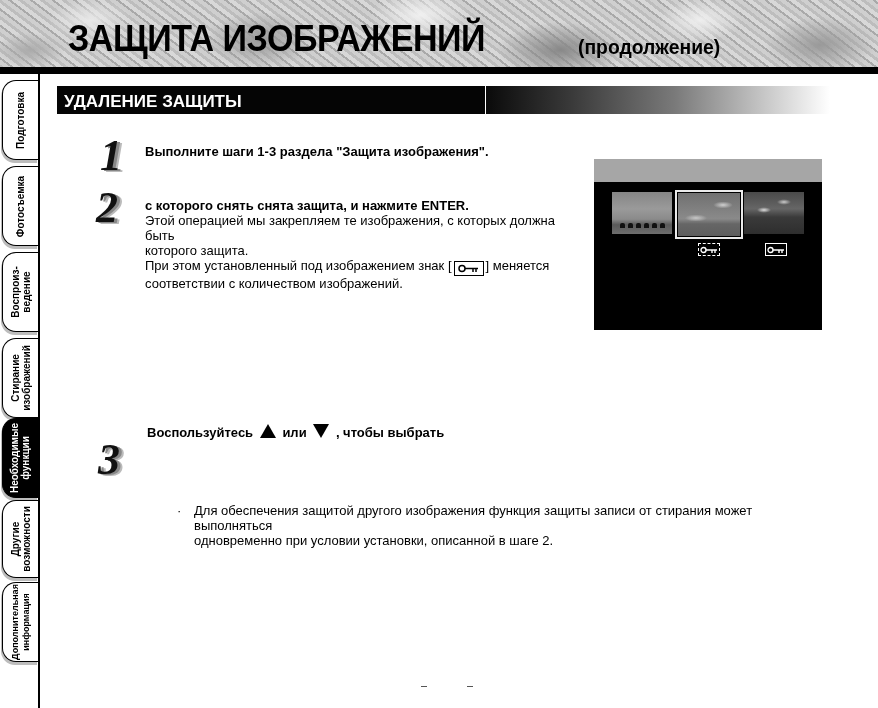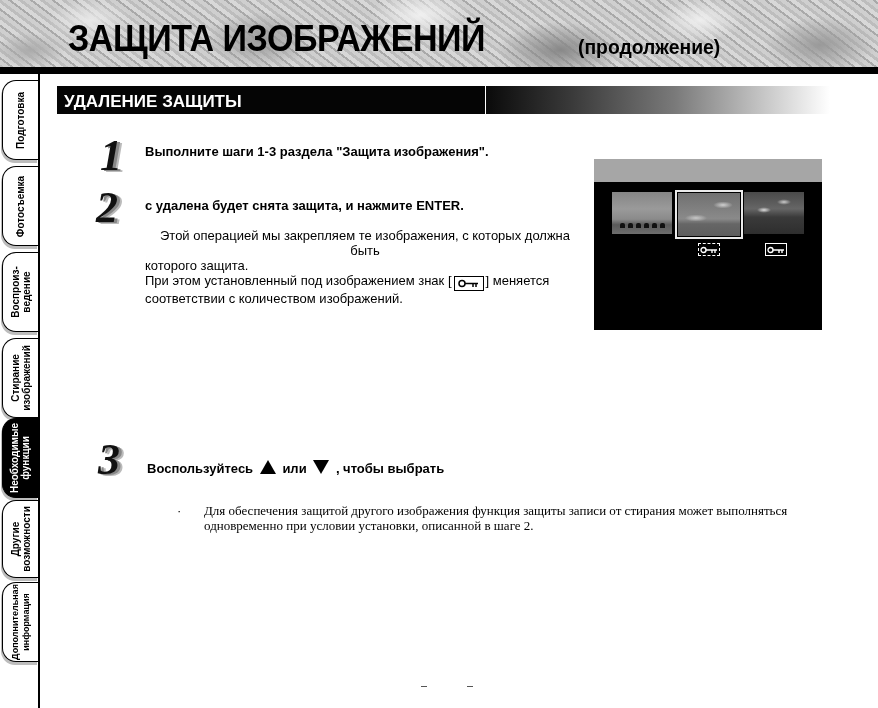--- a/index.html
+++ b/index.html
@@ -117,21 +117,21 @@
   .tree { position: absolute; bottom: 6px; width: 5px; height: 5px; background: #111; border-radius: 2px 2px 0 0; }
   .screen-key {
     position: absolute; top: 84px; height: 13px; width: 22px;
     display: flex; align-items: center; justify-content: center;
   }
   .screen-key.dotted { left: 104px; border: 1px dashed #fff; }
   .screen-key.solid { left: 171px; border: 1px solid #fff; }
 
   .note { position: absolute; left: 177px; top: 503px; font-size: 13px; line-height: 15px; width: 640px; }
   .note .bullet { position: absolute; left: 0; top: 0; }
-  .note .body { margin-left: 27px; font-family: Liberation Serif, serif; }
+  .note .body { margin-left: 17px; }
 
   .page-mark { position: absolute; top: 686px; width: 6px; height: 1px; background: #555; }
 </style>
 </head>
 <body>
 
 <div class="banner">
   <div class="banner-title">ЗАЩИТА ИЗОБРАЖЕНИЙ</div>
   <div class="banner-sub">(продолжение)</div>
 </div>
@@ -182,22 +182,22 @@
 <div class="section-bar">
   <div class="left">УДАЛЕНИЕ ЗАЩИТЫ</div>
   <div class="right"></div>
 </div>
 
 <div class="step-num" style="left:100px;top:134px;">1</div>
 <div class="step-text bold" style="left:145px;top:144px;">Выполните шаги 1-3 раздела "Защита изображения".</div>
 
 <div class="step-num" style="left:96px;top:186px;">2</div>
 <div class="step-text" style="left:145px;top:198px;width:440px;">
-  <div class="bold">с удалена будет снята защита, и нажмите ENTER.</div>
-  <div style="margin-top:15px;text-align:center;">Этой операцией мы закрепляем те изображения, с которых должна быть</div>
+  <div class="bold">с которого снять снята защита, и нажмите ENTER.</div>
+  <div style="margin-top:0;">Этой операцией мы закрепляем те изображения, с которых должна быть</div>
   <div>которого защита.</div>
   <div>
     <span>При этом установленный под изображением знак [</span><span class="key-box">
         <svg width="22" height="9" viewBox="0 0 22 9">
           <circle cx="4" cy="4.5" r="3" fill="none" stroke="#000" stroke-width="1.5"></circle>
           <path d="M7 4.5H20M15 4.5V8M18 4.5V8" stroke="#000" stroke-width="1.5" fill="none"></path>
         </svg>
       </span><span>]  меняется</span>
   </div>
   <div>соответствии с количеством изображений.</div>
@@ -223,21 +223,21 @@
   </div>
   <div class="screen-key solid">
     <svg width="18" height="8" viewBox="0 0 18 8">
         <circle cx="3.5" cy="4" r="2.5" fill="none" stroke="#fff" stroke-width="1.4"></circle>
         <path d="M6 4H17M12 4V7M15 4V7" stroke="#fff" stroke-width="1.4" fill="none"></path>
       </svg>
   </div>
 </div>
 
 <div class="step-num" style="left:98px;top:438px;">3</div>
-<div class="step-text bold" style="left:147px;top:460px;">
+<div class="step-text bold" style="left:147px;top:424px;">
   <span>Воспользуйтесь</span>
   <span class="tri tri-up"></span>
   <span>или</span>
   <span class="tri tri-down"></span>
   <span>, чтобы выбрать</span>
 </div>
 
 <div class="note">
   <span class="bullet">·</span>
   <div class="body">

